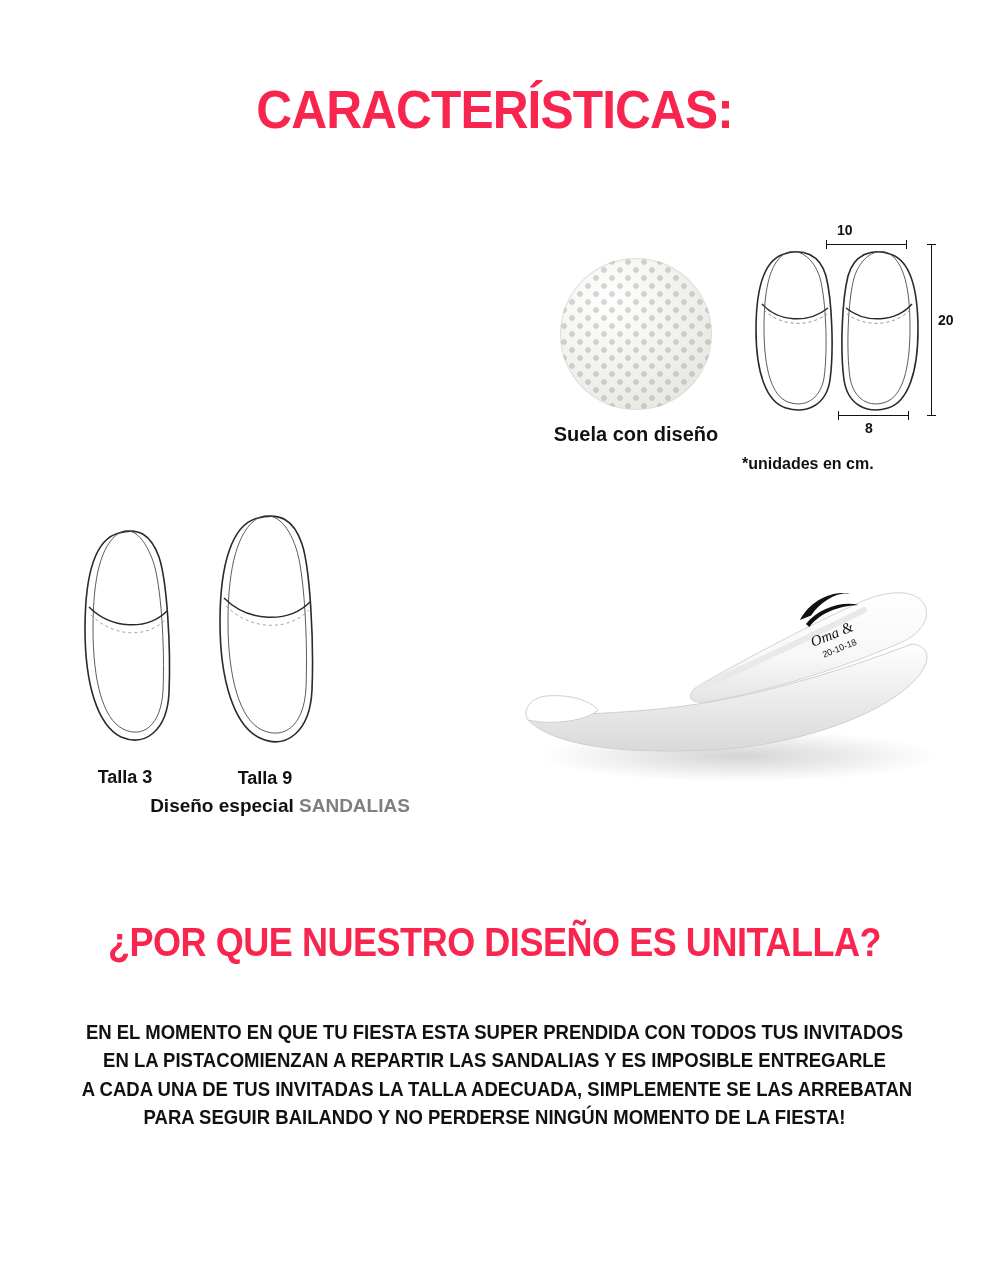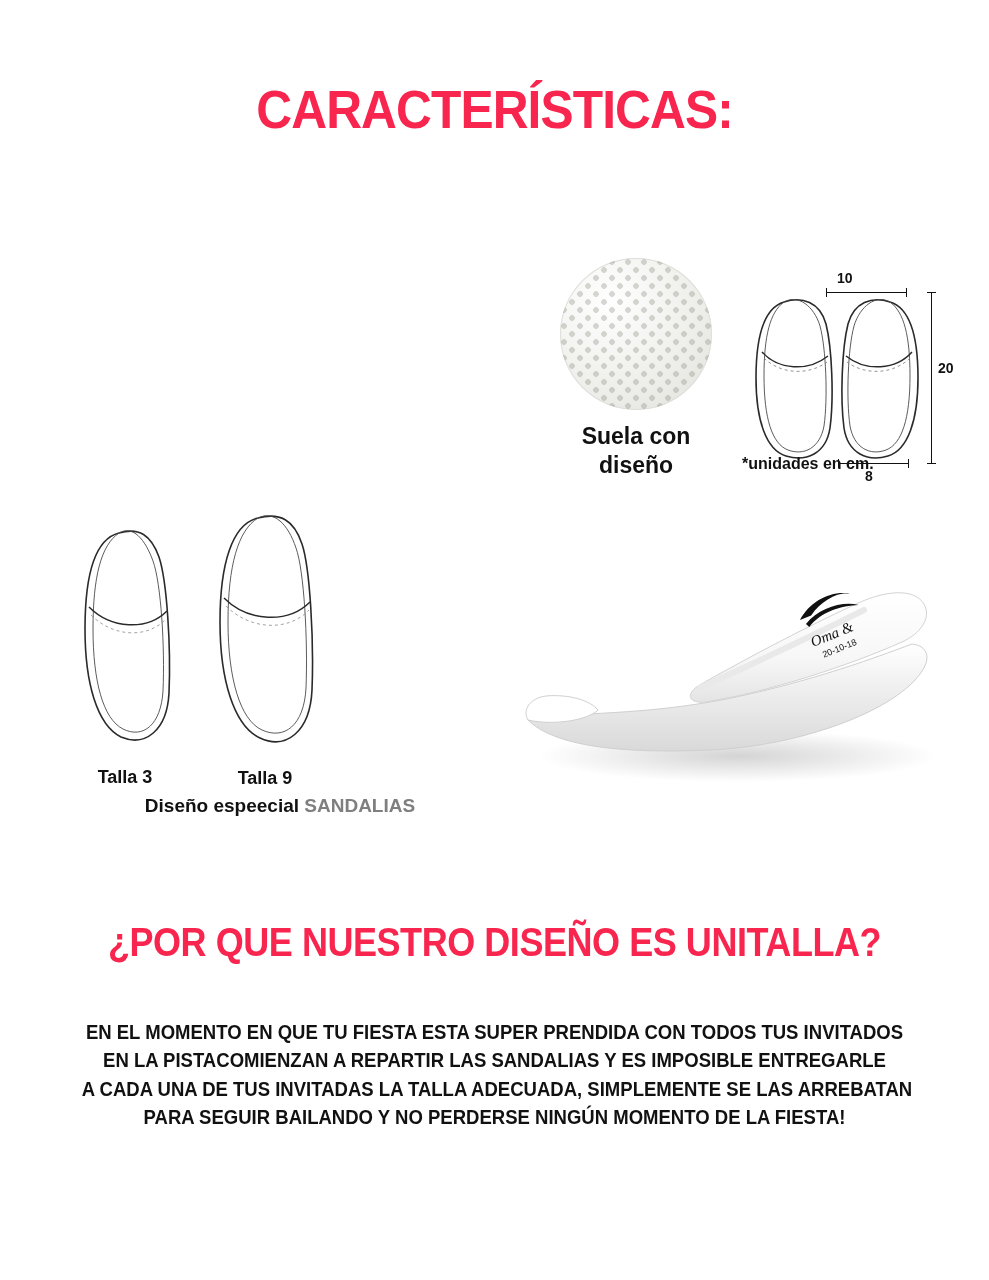--- a/index.html
+++ b/index.html
@@ -84,34 +84,33 @@
     position: absolute; inset: 0;
     background-image:
       radial-gradient(circle at 4px 4px, rgba(150,150,140,0.45) 2.6px, rgba(0,0,0,0) 3.1px),
       radial-gradient(circle at 12px 12px, rgba(150,150,140,0.45) 2.6px, rgba(0,0,0,0) 3.1px);
     background-size: 16px 16px, 16px 16px;
     background-position: 0 0, 0 0;
     opacity: .85;
   }
   .sole-caption {
     margin-top: 12px;
-    font-size: 23px;
+    font-size: 20px;
     font-weight: 700;
     line-height: 1.25;
     color: #111;
   }
 
   
   .pair-wrap {
     position: absolute;
     left: 742px;
     top: 222px;
     width: 230px;
     height: 260px;
-    margin-top: 48px;
   }
   .dim-top-label, .dim-bottom-label, .dim-right-label {
     position: absolute;
     font-size: 14px;
     font-weight: 700;
     color: #111;
   }
   .dim-top-label { left: 95px; top: 0px; }
   .dim-bottom-label { left: 123px; top: 198px; }
   .dim-right-label { left: 196px; top: 90px; }
@@ -261,21 +260,21 @@
           <path d="M16 88 C40 112 80 114 102 92" fill="none" stroke="#2a2a2a" stroke-width="1.5"></path>
           <path d="M18 96 C42 120 80 122 101 100" fill="none" stroke="#8a8a8a" stroke-width="0.8" stroke-dasharray="3 3"></path>
         </g>
       </svg>
       <div class="size-label">Talla 9</div>
     </div>
 
   </div>
 
   <div class="unitalla-caption">
-    <span>Diseño espeecial </span><span class="hl">SANDALIAS</span>
+    <span>Diseño especial </span><span class="hl">SANDALIAS</span>
   </div>
 
   <div class="photo">
     <svg width="470" height="260" viewBox="0 0 470 260">
       <defs>
         <linearGradient id="shoeTop" x1="0" y1="0" x2="0" y2="1">
           <stop offset="0%" stop-color="#ffffff"></stop>
           <stop offset="60%" stop-color="#f7f7f7"></stop>
           <stop offset="100%" stop-color="#e4e4e4"></stop>
         </linearGradient>

